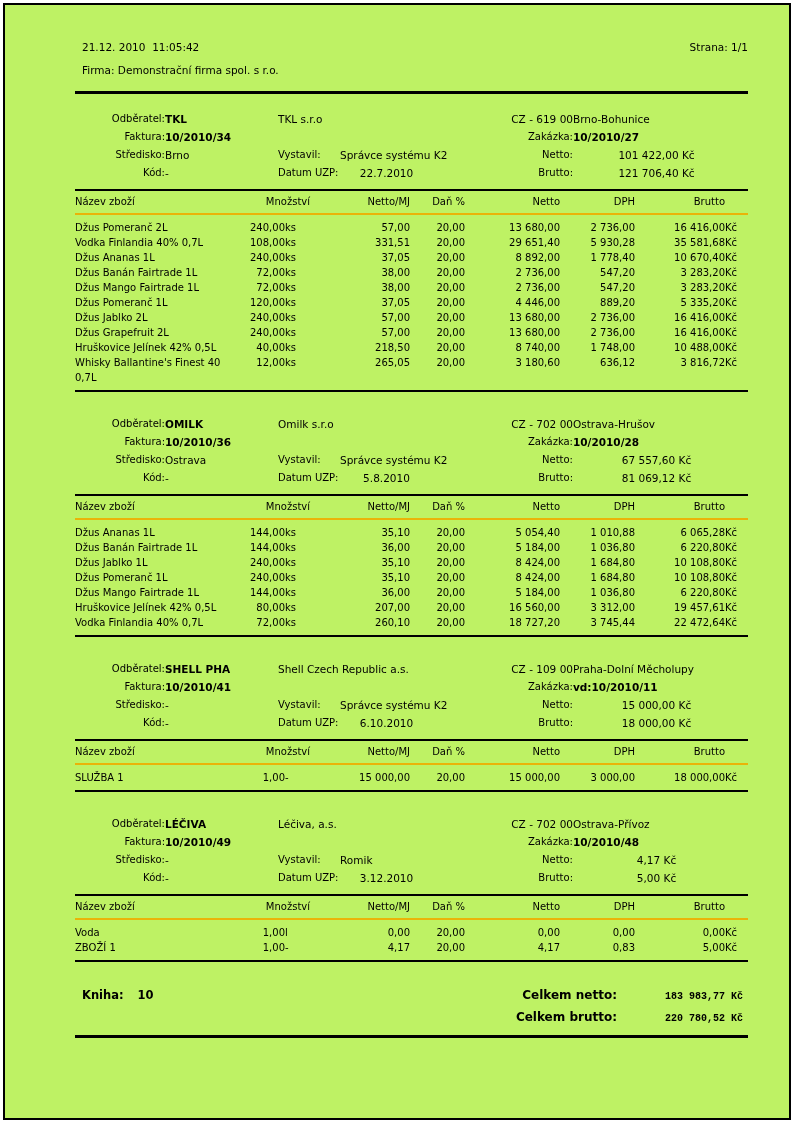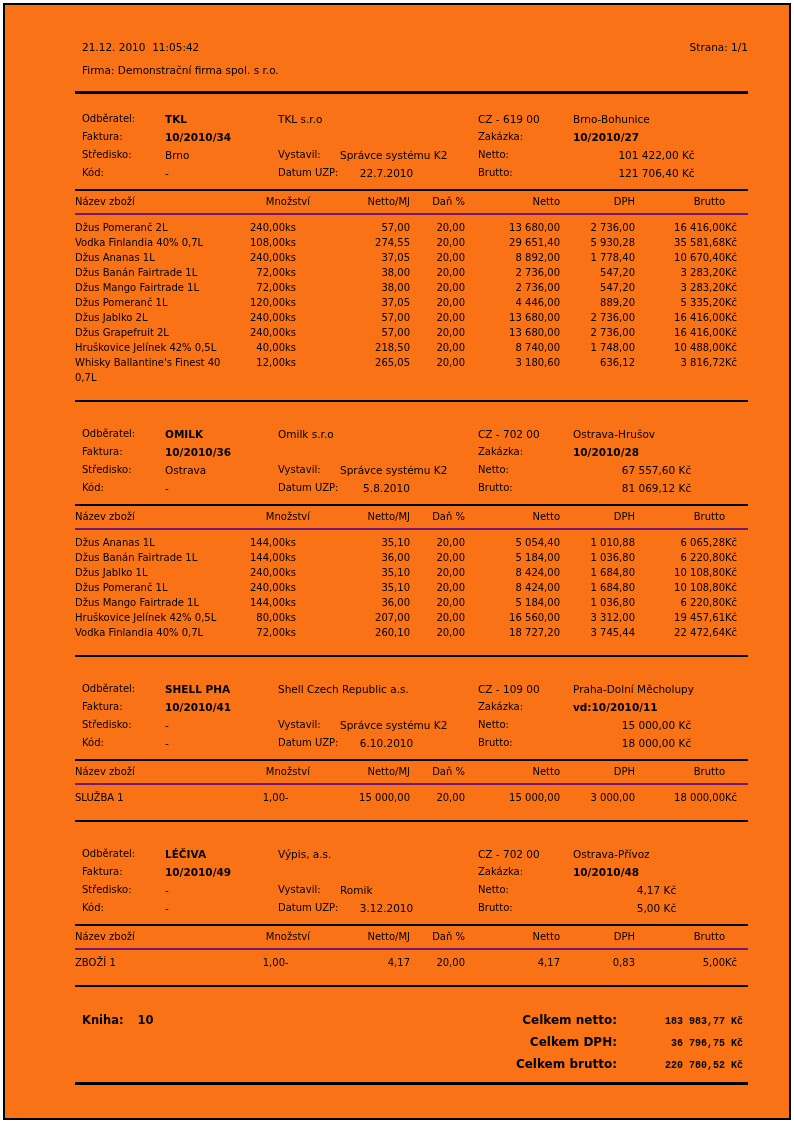--- a/index.html
+++ b/index.html
@@ -1,50 +1,50 @@
 <!DOCTYPE html>
 <html><head>
 <meta charset="utf-8">
 <style>
   html,body { margin:0; padding:0; }
   body {
     width:794px; height:1123px; background:#fff; color:#000;
     font-family:"DejaVu Sans","Liberation Sans",sans-serif;
     position:relative;
   }
-  .page { position:absolute; inset:3px; border:2px solid #000; background:#f97316; overflow:hidden; }
+  .page { position:absolute; inset:3px; border:2px solid #000; background:#bef264; overflow:hidden; }
   .content { padding:34px 41px 0 70px; }
 
   .meta-row { display:flex; justify-content:space-between; font-size:10.5px; line-height:16px; }
   .meta-row .datetime { padding-left:7px; white-space:pre; }
   .firma { padding-left:7px; font-size:10.5px; line-height:16px; margin-top:7px; }
   .title { text-align:center; font-size:23px; font-weight:bold; margin:15px 0 0 0; letter-spacing:0.3px; }
   .rule-thick { border-top:3px solid #000; margin-top:13px; }
 
   .invoices { margin-top:16px; }
   .invoice { margin-bottom:23px; }
 
   .inv-info { display:grid; grid-template-columns:90px 113px 62px 131px 102px 175px; font-size:10.5px; line-height:18px; }
   .lab { font-size:10px; }
   .bold { font-weight:bold; }
-  .padl { padding-left:7px; }
+  .padl { padding-left:7px;text-align:right; }
   .ar-pad { text-align:center; padding-right:8px; }
   .date-cell { text-align:center; padding-right:38px; }
   .p11{grid-area:1/1}.p12{grid-area:1/2}.p13{grid-area:1/3/2/5}.p15{grid-area:1/5}.p16{grid-area:1/6}
   .p21{grid-area:2/1}.p22{grid-area:2/2}.p25{grid-area:2/5}.p26{grid-area:2/6}
   .p31{grid-area:3/1}.p32{grid-area:3/2}.p33{grid-area:3/3}.p34{grid-area:3/4}.p35{grid-area:3/5}.p36{grid-area:3/6}
   .p41{grid-area:4/1}.p42{grid-area:4/2}.p43{grid-area:4/3}.p44{grid-area:4/4}.p45{grid-area:4/5}.p46{grid-area:4/6}
 
   table.items { width:673px; table-layout:fixed; border-collapse:collapse; margin-top:7px; font-size:10px; }
-  table.items thead tr { border-top:2px solid #000; border-bottom:2px solid #701a75; }
+  table.items thead tr { border-top:2px solid #000; border-bottom:2px solid #eab308; }
   table.items tbody { border-bottom:2px solid #000; }
   table.items th { font-weight:normal; font-size:10px; padding:5px 0 6px 0; }
   table.items td { padding:0; line-height:15px; vertical-align:top; }
   table.items tbody tr:first-child td { padding-top:5px; }
-  table.items tbody tr:last-child td { padding-bottom:15px; }
+  table.items tbody tr:last-child td { padding-bottom:5px; }
   .al { text-align:left; } .ar { text-align:right; }
   th.name, td.name { padding-left:7px; white-space:pre-line; }
   th.qty-h { padding-right:14px; }
   td.unit { padding-left:6px; }
   td.cur { padding-left:5px; }
 
   .footer { display:flex; justify-content:space-between; margin-top:16px; }
   .kniha { padding-left:7px; font-weight:bold; font-size:11.5px; line-height:20px; }
   .kniha .kv { margin-left:14px;margin-top:20px; }
   .trow { display:flex; justify-content:flex-end; align-items:baseline; line-height:21px;margin-left:13px; }
@@ -129,21 +129,21 @@
     <td class="ar">13 680,00</td>
     <td class="ar">2 736,00</td>
     <td class="ar">16 416,00</td>
     <td class="cur">Kč</td>
   </tr>
 
   <tr>
     <td class="al name">Vodka Finlandia 40% 0,7L</td>
     <td class="ar">108,00</td>
     <td class="unit">ks</td>
-    <td class="ar">274,55</td>
+    <td class="ar">331,51</td>
     <td class="ar">20,00</td>
     <td class="ar">29 651,40</td>
     <td class="ar">5 930,28</td>
     <td class="ar">35 581,68</td>
     <td class="cur">Kč</td>
   </tr>
 
   <tr>
     <td class="al name">Džus Ananas 1L</td>
     <td class="ar">240,00</td>
@@ -449,21 +449,21 @@
     <td class="cur">Kč</td>
   </tr>
 </tbody>
     </table>
   </section>
 
   <section class="invoice">
     <div class="inv-info">
       <span class="p11 lab padl">Odběratel:</span>
       <span class="p12 bold">LÉČIVA</span>
-      <span class="p13">Výpis, a.s.</span>
+      <span class="p13">Léčiva, a.s.</span>
       <span class="p15 padl">CZ - 702 00</span>
       <span class="p16">Ostrava-Přívoz</span>
 
       <span class="p21 lab padl">Faktura:</span>
       <span class="p22 bold">10/2010/49</span>
       <span class="p25 lab padl">Zakázka:</span>
       <span class="p26 bold">10/2010/48</span>
 
       <span class="p31 lab padl">Středisko:</span>
       <span class="p32">-</span>
@@ -498,20 +498,31 @@
           <th class="ar qty-h" colspan="2">Množství</th>
           <th class="ar">Netto/MJ</th>
           <th class="ar">Daň %</th>
           <th class="ar">Netto</th>
           <th class="ar">DPH</th>
           <th class="ar">Brutto</th>
           <th></th>
         </tr>
       </thead>
       <tbody>
+  <tr>
+    <td class="al name">Voda</td>
+    <td class="ar">1,00</td>
+    <td class="unit">l</td>
+    <td class="ar">0,00</td>
+    <td class="ar">20,00</td>
+    <td class="ar">0,00</td>
+    <td class="ar">0,00</td>
+    <td class="ar">0,00</td>
+    <td class="cur">Kč</td>
+  </tr>
 
   <tr>
     <td class="al name">ZBOŽÍ 1</td>
     <td class="ar">1,00</td>
     <td class="unit">-</td>
     <td class="ar">4,17</td>
     <td class="ar">20,00</td>
     <td class="ar">4,17</td>
     <td class="ar">0,83</td>
     <td class="ar">5,00</td>
@@ -525,24 +536,20 @@
     <div class="footer">
       <div class="kniha">
         <span>Kniha:</span><span class="kv">10</span>
       </div>
       <div class="totals">
         <div class="trow">
           <span class="tlab">Celkem netto:</span>
           <span class="tval">183 983,77 Kč</span>
         </div>
         <div class="trow">
-          <span class="tlab">Celkem DPH:</span>
-          <span class="tval">36 796,75 Kč</span>
-        </div>
-        <div class="trow">
           <span class="tlab">Celkem brutto:</span>
           <span class="tval">220 780,52 Kč</span>
         </div>
       </div>
     </div>
     <div class="rule-bottom"></div>
 
   </div>
 </div>
 

